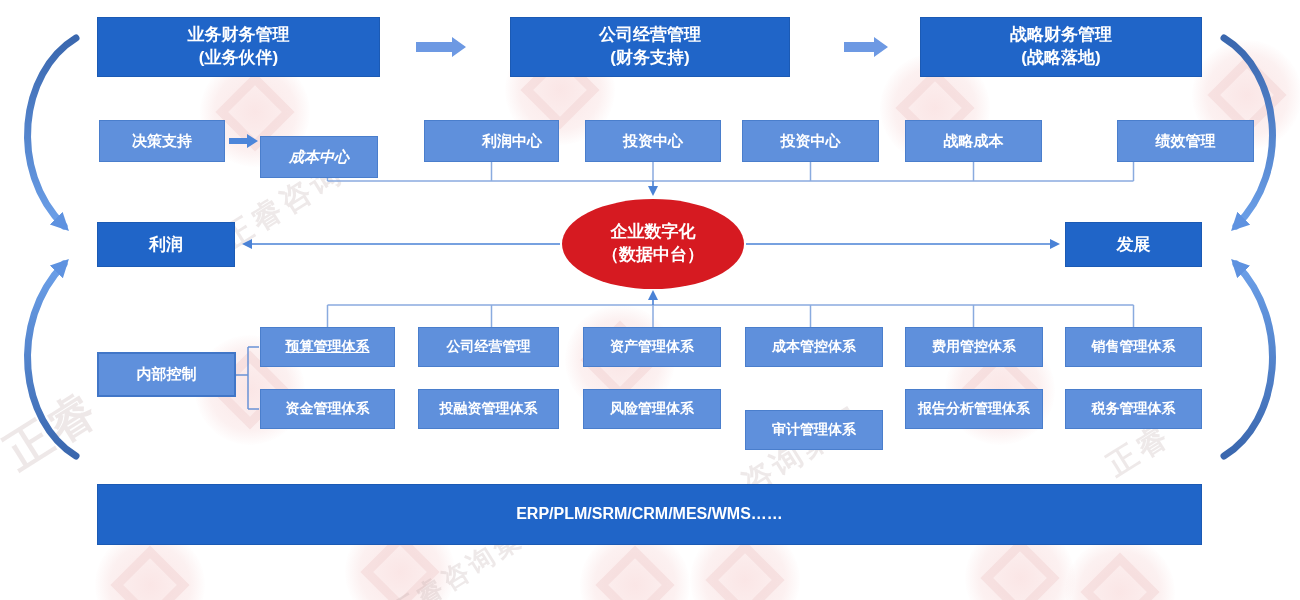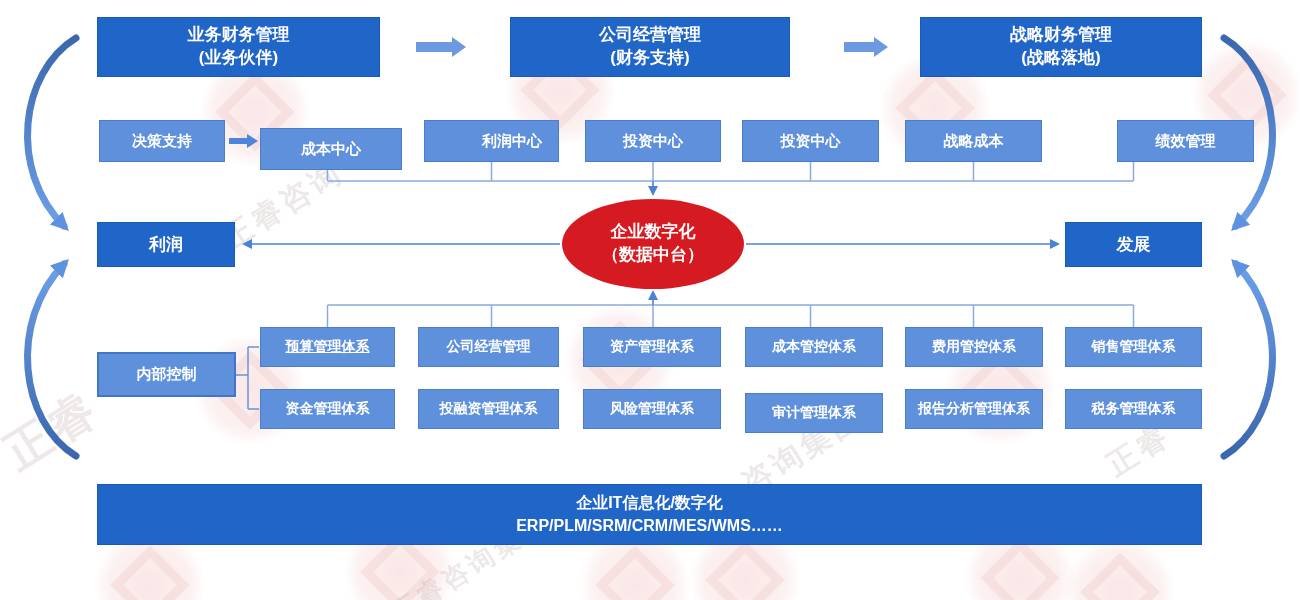--- a/index.html
+++ b/index.html
@@ -138,21 +138,21 @@
   <div class="node dark top-box" style="left:510px;top:17px;width:280px;">
     <span>公司经营管理</span>
     <span>(财务支持)</span>
   </div>
   <div class="node dark top-box" style="left:920px;top:17px;width:282px;">
     <span>战略财务管理</span>
     <span>(战略落地)</span>
   </div>
 
   <div class="node light small-box" style="left:99px;top:120px;width:126px;">决策支持</div>
-  <div class="node light small-box" style="left:260px;top:128px;width:142px;">成本中心</div>
+  <div class="node light small-box" style="left:260px;top:136px;width:118px;font-style:italic;">成本中心</div>
   <div class="node light small-box" style="left:424px;top:120px;width:135px;padding-left:41px;">利润中心</div>
   <div class="node light small-box" style="left:585px;top:120px;width:136px;">投资中心</div>
   <div class="node light small-box" style="left:742px;top:120px;width:137px;">投资中心</div>
   <div class="node light small-box" style="left:905px;top:120px;width:137px;">战略成本</div>
   <div class="node light small-box" style="left:1117px;top:120px;width:137px;">绩效管理</div>
 
   <div class="node dark mid-box" style="left:97px;top:222px;width:138px;">利润</div>
   <div class="ellipse">
     <span>企业数字化</span>
     <span>（数据中台）</span>
@@ -164,22 +164,21 @@
   <div class="node light grid-box" style="left:260px;top:327px;width:135px;text-decoration:underline;">预算管理体系</div>
   <div class="node light grid-box" style="left:418px;top:327px;width:141px;">公司经营管理</div>
   <div class="node light grid-box" style="left:583px;top:327px;width:138px;">资产管理体系</div>
   <div class="node light grid-box" style="left:745px;top:327px;width:138px;">成本管控体系</div>
   <div class="node light grid-box" style="left:905px;top:327px;width:138px;">费用管控体系</div>
   <div class="node light grid-box" style="left:1065px;top:327px;width:137px;">销售管理体系</div>
 
   <div class="node light grid-box" style="left:260px;top:389px;width:135px;">资金管理体系</div>
   <div class="node light grid-box" style="left:418px;top:389px;width:141px;">投融资管理体系</div>
   <div class="node light grid-box" style="left:583px;top:389px;width:138px;">风险管理体系</div>
-  <div class="node light grid-box" style="left:745px;top:393px;width:138px;">审计管理体系</div>
+  <div class="node light grid-box" style="left:745px;top:410px;width:138px;">审计管理体系</div>
   <div class="node light grid-box" style="left:905px;top:389px;width:138px;">报告分析管理体系</div>
   <div class="node light grid-box" style="left:1065px;top:389px;width:137px;">税务管理体系</div>
 
   <div class="bottom-bar">
-    <span>企业IT信息化/数字化</span>
     <span>ERP/PLM/SRM/CRM/MES/WMS……</span>
   </div>
 
 </div>
 
 </body></html>

